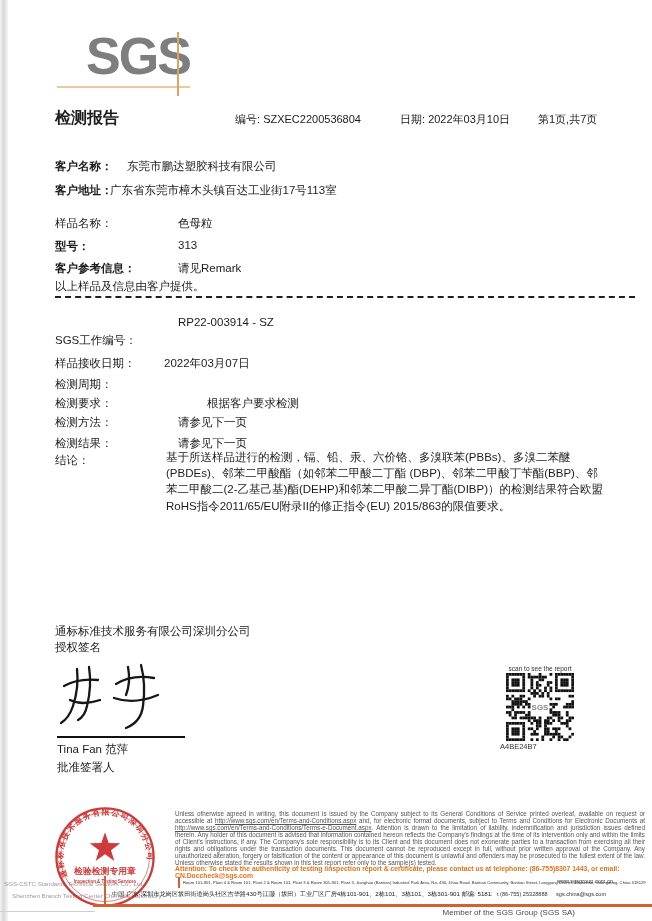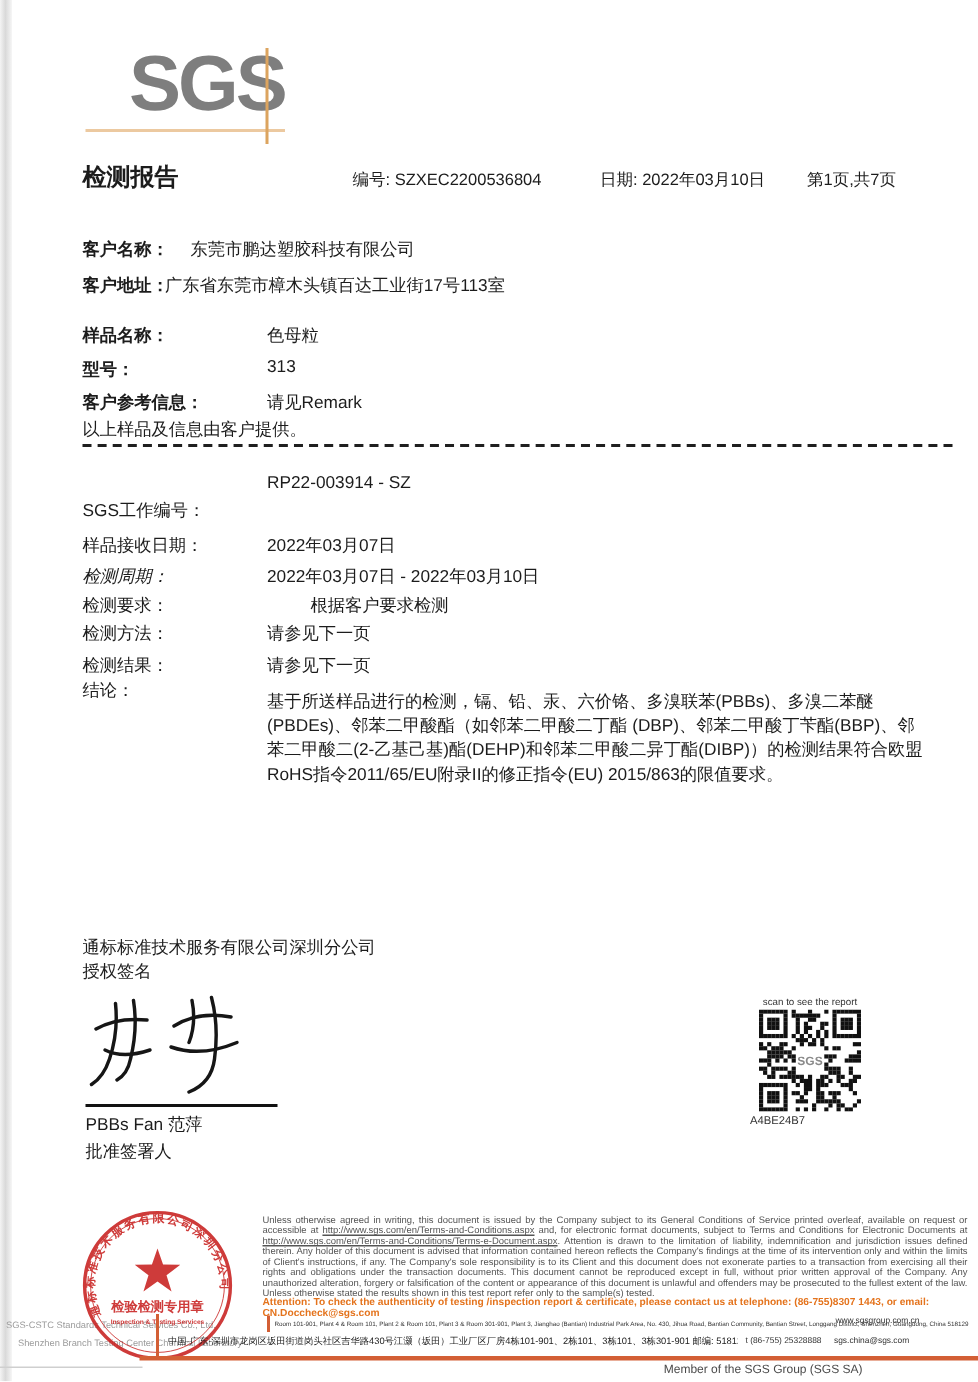--- a/index.html
+++ b/index.html
@@ -14,21 +14,21 @@
   .logo-text{left:86px;top:30px;font-size:52px;font-weight:bold;color:#7e7e7e;letter-spacing:-2px;line-height:1;}
   .logo-hline{left:57px;top:86px;width:133px;height:2px;background:#ecc9a0;}
   .logo-vline{left:177px;top:32px;width:2px;height:64px;background:#dca45f;}
   
   .rpt-title{left:55px;top:108px;font-size:16px;font-weight:bold;}
   .hdr{font-size:11px;top:112px;}
   
   .lbl{font-size:11.5px;}
   .val{font-size:11.5px;}
   .dashline{left:55px;top:296px;width:580px;height:0;border-top:2px dashed #1f1f1f;}
-  .concl{left:178px;top:449px;width:437px;font-size:11.5px;line-height:16.2px;text-align:left;margin-top:11px;}
+  .concl{left:166px;top:449px;width:437px;font-size:11.5px;line-height:16.2px;text-align:left;}
   
   .sigline{left:57px;top:736px;width:128px;height:2px;background:#111;}
   
   .qr-cap{left:500px;top:665px;width:80px;text-align:center;font-size:6.5px;color:#333;}
   .qr-code-text{left:500px;top:742px;width:80px;text-align:left;font-size:7.5px;color:#333;}
   
   .foot-co{color:#9b9b9b;font-size:6.2px;white-space:nowrap;}
   .disclaimer{left:175px;top:810px;width:470px;font-size:6.3px;line-height:7.05px;color:#555;text-align:justify;}
   .disclaimer .lnk{text-decoration:underline;}
   .attention{left:175px;top:865px;width:470px;font-size:6.8px;line-height:7.2px;font-weight:bold;color:#e4731c;}
@@ -56,36 +56,35 @@
   <div class="abs rpt-title">检测报告</div>
   <div class="abs hdr" style="left:235px;text-align:center;"><span>编号:</span> <span>SZXEC2200536804</span></div>
   <div class="abs hdr" style="left:400px;"><span>日期:</span> <span>2022年03月10日</span></div>
   <div class="abs hdr" style="left:538px;">第1页,共7页</div>
 
   <div class="abs lbl" style="left:55px;top:159px;font-weight:bold;">客户名称：</div>
   <div class="abs val" style="left:127px;top:159px;">东莞市鹏达塑胶科技有限公司</div>
   <div class="abs lbl" style="left:55px;top:183px;font-weight:bold;">客户地址：</div>
   <div class="abs val" style="left:110px;top:183px;">广东省东莞市樟木头镇百达工业街17号113室</div>
 
-  <div class="abs lbl" style="left:55px;top:216px;font-weight:bold;">样品名称：</div>
+  <div class="abs lbl" style="left:55px;top:216px;font-weight:normal;">样品名称：</div>
   <div class="abs val" style="left:178px;top:216px;">色母粒</div>
   <div class="abs lbl" style="left:55px;top:239px;font-weight:bold;">型号：</div>
   <div class="abs val" style="left:178px;top:239px;">313</div>
   <div class="abs lbl" style="left:55px;top:261px;font-weight:bold;">客户参考信息：</div>
   <div class="abs val" style="left:178px;top:261px;">请见Remark</div>
   <div class="abs lbl" style="left:55px;top:279px;">以上样品及信息由客户提供。</div>
 
   <div class="abs dashline"></div>
 
   <div class="abs lbl" style="left:55px;top:333px;">SGS工作编号：</div>
   <div class="abs val" style="left:178px;top:316px;">RP22-003914 - SZ</div>
   <div class="abs lbl" style="left:55px;top:356px;">样品接收日期：</div>
-  <div class="abs val" style="left:178px;top:356px;">2022年03月07日</div>
-  <div class="abs lbl" style="left:55px;top:377px;font-style:italic;">检测周期：</div>
-  <div class="abs val" style="left:178px;top:377px;">2022年03月07日 - 2022年03月10日</div>
+  <div class="abs val" style="left:164px;top:356px;">2022年03月07日</div>
+  <div class="abs lbl" style="left:55px;top:377px;">检测周期：</div>
   <div class="abs lbl" style="left:55px;top:396px;">检测要求：</div>
   <div class="abs val" style="left:178px;top:396px;margin-left:29px;">根据客户要求检测</div>
   <div class="abs lbl" style="left:55px;top:415px;">检测方法：</div>
   <div class="abs val" style="left:178px;top:415px;">请参见下一页</div>
   <div class="abs lbl" style="left:55px;top:436px;">检测结果：</div>
   <div class="abs val" style="left:178px;top:436px;">请参见下一页</div>
 
   <div class="abs lbl" style="left:55px;top:453px;">结论：</div>
   <div class="abs concl">基于所送样品进行的检测，镉、铅、汞、六价铬、多溴联苯(PBBs)、多溴二苯醚(PBDEs)、邻苯二甲酸酯（如邻苯二甲酸二丁酯 (DBP)、邻苯二甲酸丁苄酯(BBP)、邻苯二甲酸二(2-乙基己基)酯(DEHP)和邻苯二甲酸二异丁酯(DIBP)）的检测结果符合欧盟RoHS指令2011/65/EU附录II的修正指令(EU) 2015/863的限值要求。</div>
 
@@ -98,21 +97,21 @@
       <path d="M19 9 Q21 28 15 46 Q11 58 3 63"></path>
       <path d="M31 7 Q34 26 29 46 Q27 56 20 60"></path>
       <path d="M12 40 Q24 46 42 40"></path>
       <path d="M58 24 Q74 14 96 18"></path>
       <path d="M70 7 Q73 22 68 35"></path>
       <path d="M83 5 Q88 24 85 46 Q83 62 68 68"></path>
       <path d="M56 38 Q76 45 100 35"></path>
     </g>
   </svg>
   <div class="abs sigline"></div>
-  <div class="abs val" style="left:57px;top:742px;">PBBs Fan 范萍</div>
+  <div class="abs val" style="left:57px;top:742px;">Tina Fan 范萍</div>
   <div class="abs val" style="left:57px;top:760px;">批准签署人</div>
 
   <div class="abs qr-cap">scan to see the report</div>
   <svg class="abs" id="qr-svg" style="left:506px;top:673px;" width="68" height="68" viewBox="0 0 68 68">
       <rect x="0.00" y="0.00" width="2.77" height="2.77" fill="#111"></rect>
       <rect x="2.72" y="0.00" width="2.77" height="2.77" fill="#111"></rect>
       <rect x="5.44" y="0.00" width="2.77" height="2.77" fill="#111"></rect>
       <rect x="8.16" y="0.00" width="2.77" height="2.77" fill="#111"></rect>
       <rect x="10.88" y="0.00" width="2.77" height="2.77" fill="#111"></rect>
       <rect x="13.60" y="0.00" width="2.77" height="2.77" fill="#111"></rect>

